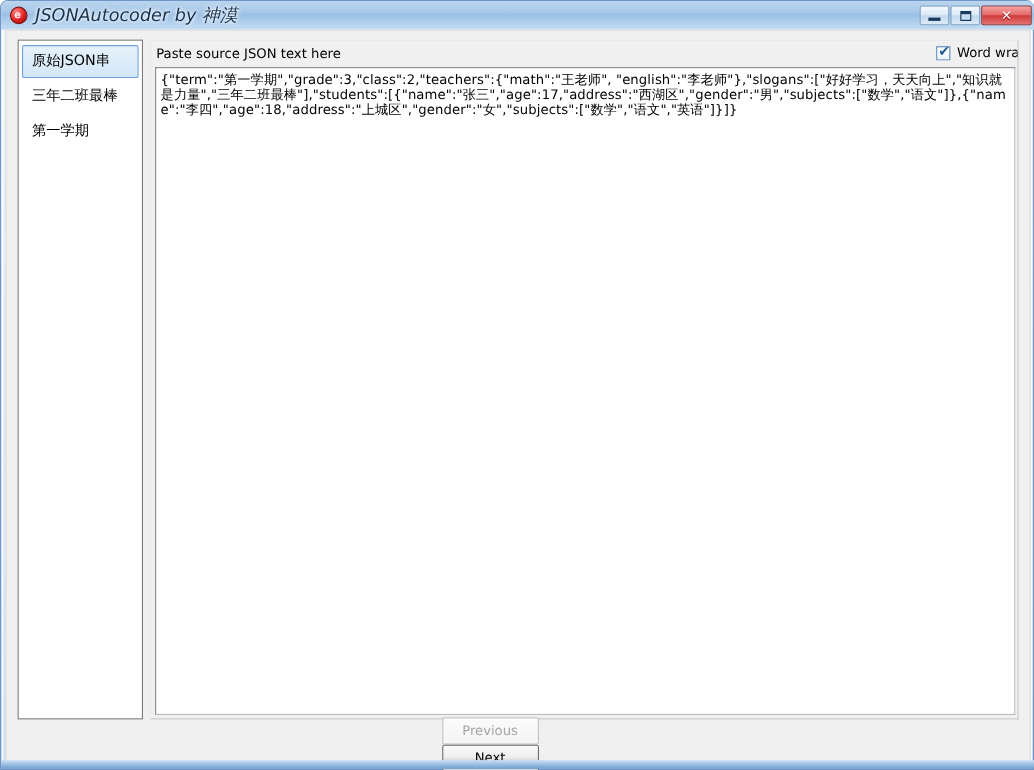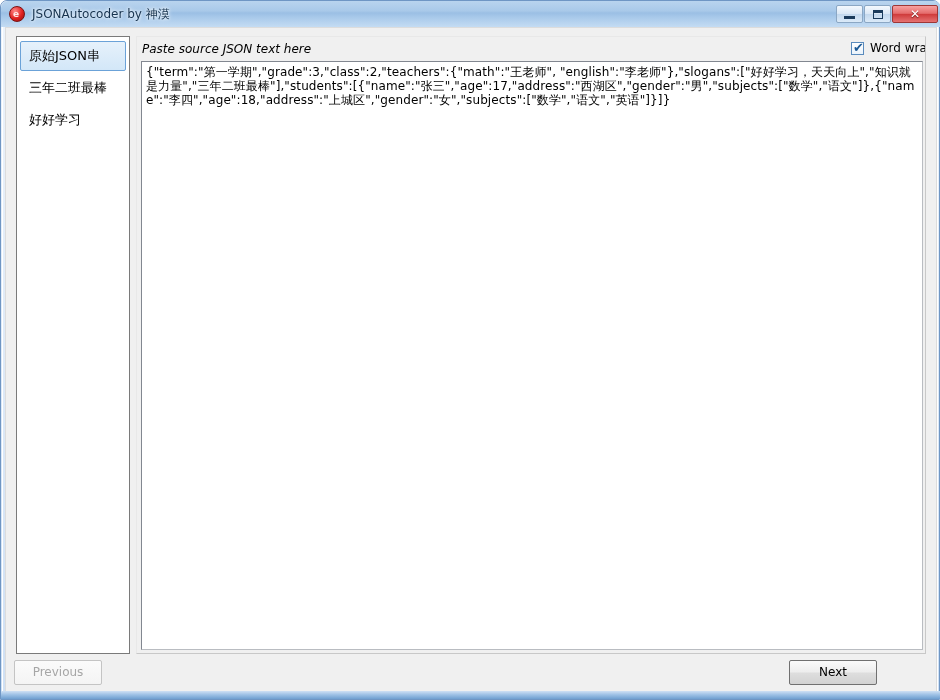--- a/index.html
+++ b/index.html
@@ -52,25 +52,26 @@
     background: radial-gradient(circle at 35% 30%, #ff8a8a 0%, #e02020 55%, #8c0f0f 100%);
     border: 1px solid #7c1111;
   }
   #app-icon .ic-inner {
     position: absolute; left: 4px; top: 3px;
     font-size: 9px; color: #ffe9e9; font-weight: bold;
     font-family: "DejaVu Sans", sans-serif;
     line-height: 10px;
   }
   #title-text {
-    font-size: 12px;
+    font-size: 16px;
     color: #17334f;
     text-shadow: 0 0 3px #ffffff, 0 0 5px #ffffff;
     white-space: nowrap;
     flex: 1 1 auto;
+    font-style: italic;
   }
   #window-buttons {
     display: flex;
     align-items: center;
     margin-right: 3px;
     flex: 0 0 auto;
   }
   .win-btn {
     width: 27px; height: 18px;
     margin-left: 0px;
@@ -148,21 +149,20 @@
     left: 0; top: 0;
     width: 790px; height: 24px;
     display: flex;
     align-items: center;
   }
   #paste-label {
     font-size: 12px;
     color: #000000;
     margin-left: 5px;
     white-space: nowrap;
-    font-style: italic;
   }
   #wordwrap-group {
     position: absolute;
     right: 2px; top: 4px;
     display: flex;
     align-items: center;
     width: 74px;
     overflow: hidden;
   }
   #wordwrap-box {
@@ -205,22 +205,23 @@
     letter-spacing: 0.1px;
   }
 
   
   #footer {
     position: absolute;
     left: 0; bottom: 0;
     width: 883px; height: 40px;
     display: flex;
     align-items: center;
-    justify-content: space-between;
+    justify-content: flex-start;
     padding-right: 12px;
+    flex-direction: column;
   }
   .footer-btn {
     width: 88px; height: 25px;
     font-size: 12px;
     font-family: "DejaVu Sans", "Liberation Sans", sans-serif;
     border: 1px solid #9a9a9a;
     border-radius: 2px;
     background: linear-gradient(to bottom, #fdfdfd 0%, #f1f1f1 48%, #e3e3e3 52%, #d9d9d9 100%);
     color: #000000;
     margin-left: 8px;
@@ -273,21 +274,21 @@
   <div id="client-area">
 
     <div id="sidebar">
       <div class="nav-item selected">
         <span>原始JSON串</span>
       </div>
       <div class="nav-item">
         <span>三年二班最棒</span>
       </div>
       <div class="nav-item">
-        <span>好好学习</span>
+        <span>第一学期</span>
       </div>
     </div>
 
     <div id="right-panel">
       <div id="panel-header">
         <div id="paste-label">Paste source JSON text here</div>
         <div id="wordwrap-group">
           <div id="wordwrap-box">
             <span class="tick">✔</span>
           </div>

